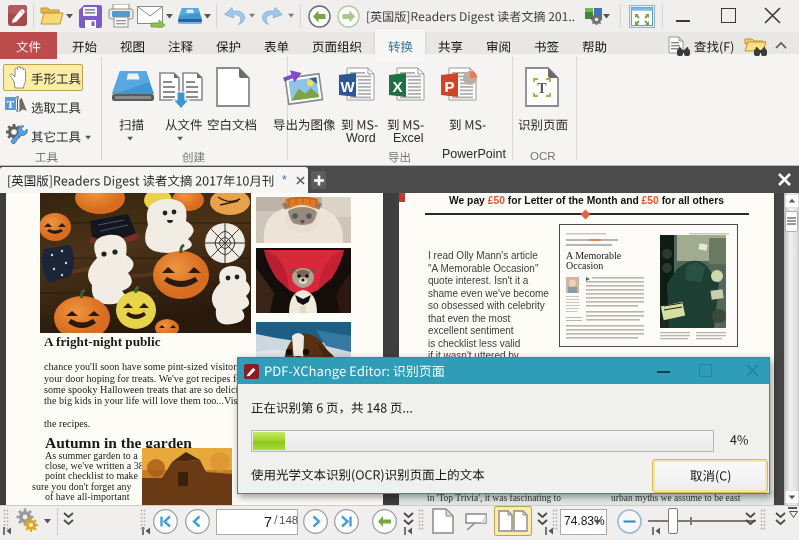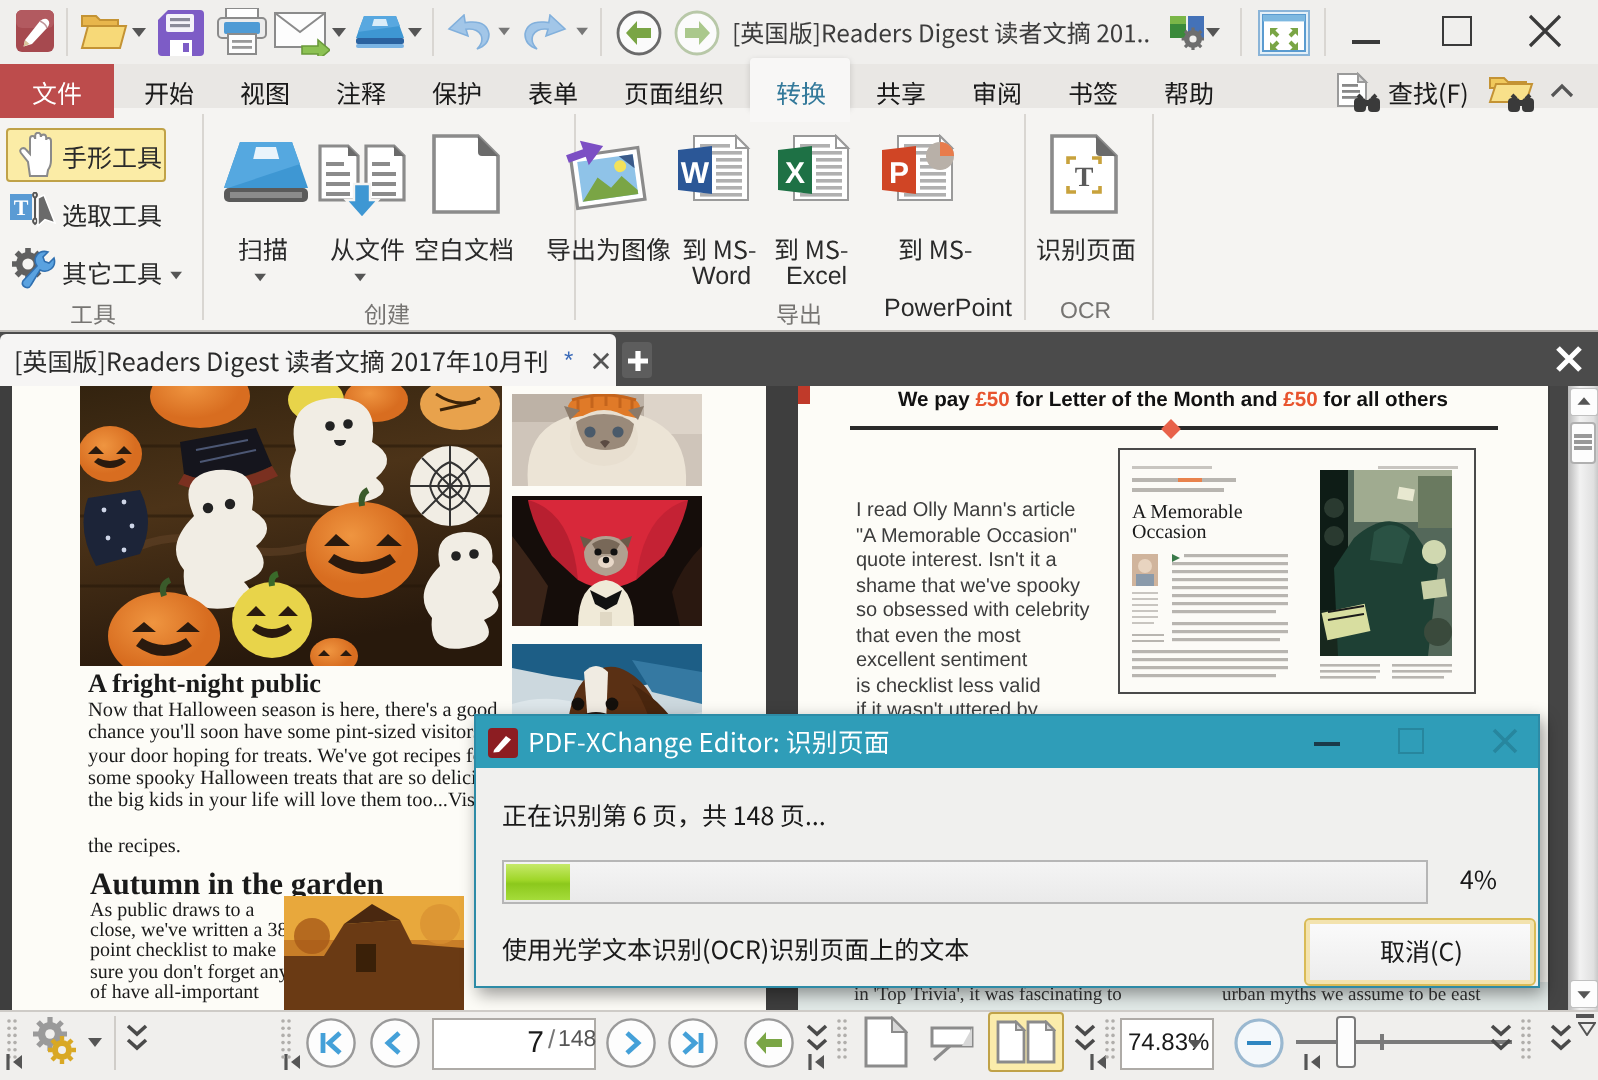--- a/index.html
+++ b/index.html
@@ -563,49 +563,48 @@
 <path d="M30 80 Q22 30 38 16 Q48 8 58 14 Q72 22 76 44 L80 80 Z" fill="#5a3014"></path>
 <path d="M60 20 Q78 30 88 50 L90 80 H76 Q74 40 60 20 Z" fill="#49260e"></path>
 <path d="M36 14 Q42 8 48 14 L47 40 Q42 44 38 40 Z" fill="#f0ebe2"></path>
 <circle cx="33" cy="30" r="3.2" fill="#14100c"></circle>
       <circle cx="50" cy="30" r="3.2" fill="#14100c"></circle>
 <path d="M34 36 Q42 32 50 36 L49 52 Q42 58 35 52 Z" fill="#231812"></path>
 <ellipse cx="42" cy="42" rx="6" ry="4.5" fill="#0a0806"></ellipse>
 <path d="M36 54 h4 v14 h-4 Z M46 54 h4 v14 h-4 Z" fill="#e8e0d0"></path>
 </svg>
 <div class="abs" style="left:44px;top:141px;font:bold 13.2px 'Liberation Serif';color:#1a1a1a;white-space:nowrap">A fright-night public</div>
-<div class="abs" style="left:44px;top:157.0px;font:10.2px 'Liberation Serif';color:#1a1a1a;white-space:nowrap">Now that Halloween season is here, there's a good</div>
 <div class="abs" style="left:44px;top:168.3px;font:10.2px 'Liberation Serif';color:#1a1a1a;white-space:nowrap">chance you'll soon have some pint-sized visitors</div>
 <div class="abs" style="left:44px;top:179.6px;font:10.2px 'Liberation Serif';color:#1a1a1a;white-space:nowrap">your door hoping for treats. We've got recipes for</div>
 <div class="abs" style="left:44px;top:190.9px;font:10.2px 'Liberation Serif';color:#1a1a1a;white-space:nowrap">some spooky Halloween treats that are so delicio</div>
 <div class="abs" style="left:44px;top:202.2px;font:10.2px 'Liberation Serif';color:#1a1a1a;white-space:nowrap">the big kids in your life will love them too...Visit</div>
 <div class="abs" style="left:44px;top:224.8px;font:10.2px 'Liberation Serif';color:#1a1a1a;white-space:nowrap">the recipes.</div>
 <div class="abs" style="left:45px;top:241px;font:bold 15.5px 'Liberation Serif';color:#1a1a1a;white-space:nowrap">Autumn in the garden</div>
-<div class="abs" style="left:45px;top:257.0px;font:10.0px 'Liberation Serif';color:#1a1a1a;white-space:nowrap">As public draws to a</div>
+<div class="abs" style="left:45px;top:257.0px;font:10.0px 'Liberation Serif';color:#1a1a1a;white-space:nowrap">As summer garden to a</div>
 <div class="abs" style="left:45px;top:267.2px;font:10.0px 'Liberation Serif';color:#1a1a1a;white-space:nowrap">close, we've written a 38-</div>
 <div class="abs" style="left:45px;top:277.4px;font:10.0px 'Liberation Serif';color:#1a1a1a;white-space:nowrap">point checklist to make</div>
-<div class="abs" style="left:45px;top:287.6px;font:10.0px 'Liberation Serif';color:#1a1a1a;white-space:nowrap">sure you don't forget any</div>
+<div class="abs" style="left:32px;top:287.6px;font:10.0px 'Liberation Serif';color:#1a1a1a;white-space:nowrap">sure you don't forget any</div>
 <div class="abs" style="left:45px;top:297.8px;font:10.0px 'Liberation Serif';color:#1a1a1a;white-space:nowrap">of have all-important</div>
 <svg class="abs" style="left:142px;top:255px" width="90" height="57" viewBox="0 0 90 57">
 <rect width="90" height="57" fill="#c87e28"></rect>
 <rect width="90" height="22" fill="#e8a83c"></rect>
 <path d="M0 57 V30 L20 30 30 14 58 12 64 24 90 26 V57 Z" fill="#6a3a14"></path>
 <path d="M30 14 L44 4 58 12 Z" fill="#4a2810"></path>
 <rect x="36" y="24" width="10" height="14" fill="#3a2008"></rect>
 <circle cx="14" cy="20" r="9" fill="#a85a18" opacity="0.8"></circle>
 <circle cx="78" cy="14" r="10" fill="#d89030" opacity="0.7"></circle>
 </svg>
 <div class="abs" style="left:399px;top:0px;width:6px;height:9px;background:#c03a2a"></div>
 <div class="abs" style="left:399px;top:2px;width:375px;text-align:center;font:bold 10.3px 'Liberation Sans';color:#111">We pay <span style="color:#e8542e">£50</span> for Letter of the Month and <span style="color:#e8542e">£50</span> for all others</div>
 <div class="abs" style="left:425px;top:20px;width:324px;height:2px;background:#2a2a2a"></div>
 <div class="abs" style="left:582px;top:18px;width:7px;height:7px;background:#e8624a;transform:rotate(45deg)"></div>
 <div class="abs" style="left:428px;top:57.0px;font:10px 'Liberation Sans';color:#3d3d3d;white-space:nowrap">I read Olly Mann's article</div>
 <div class="abs" style="left:428px;top:69.5px;font:10px 'Liberation Sans';color:#3d3d3d;white-space:nowrap">"A Memorable Occasion"</div>
 <div class="abs" style="left:428px;top:82.0px;font:10px 'Liberation Sans';color:#3d3d3d;white-space:nowrap">quote interest. Isn't it a</div>
-<div class="abs" style="left:428px;top:94.5px;font:10px 'Liberation Sans';color:#3d3d3d;white-space:nowrap">shame that we've spooky</div>
+<div class="abs" style="left:428px;top:94.5px;font:10px 'Liberation Sans';color:#3d3d3d;white-space:nowrap">shame even we've become</div>
 <div class="abs" style="left:428px;top:107.0px;font:10px 'Liberation Sans';color:#3d3d3d;white-space:nowrap">so obsessed with celebrity</div>
 <div class="abs" style="left:428px;top:119.5px;font:10px 'Liberation Sans';color:#3d3d3d;white-space:nowrap">that even the most</div>
 <div class="abs" style="left:428px;top:132.0px;font:10px 'Liberation Sans';color:#3d3d3d;white-space:nowrap">excellent sentiment</div>
 <div class="abs" style="left:428px;top:144.5px;font:10px 'Liberation Sans';color:#3d3d3d;white-space:nowrap">is checklist less valid</div>
 <div class="abs" style="left:428px;top:157.0px;font:10px 'Liberation Sans';color:#3d3d3d;white-space:nowrap">if it wasn't uttered by</div>
 <div class="abs" style="left:428px;top:169.5px;font:10px 'Liberation Sans';color:#3d3d3d;white-space:nowrap">someone in the public</div>
 <div class="abs" style="left:428px;top:182.0px;font:10px 'Liberation Sans';color:#3d3d3d;white-space:nowrap">eye? To quote the actor</div>
 <svg class="abs" style="left:559px;top:31px" width="179" height="123" viewBox="0 0 179 123">
 <rect x="0.5" y="0.5" width="178" height="122" fill="#fcfbf7" stroke="#4a4a4a" stroke-width="1"></rect>
 <rect x="7" y="9" width="40" height="1.5" fill="#c8c5c0"></rect>

